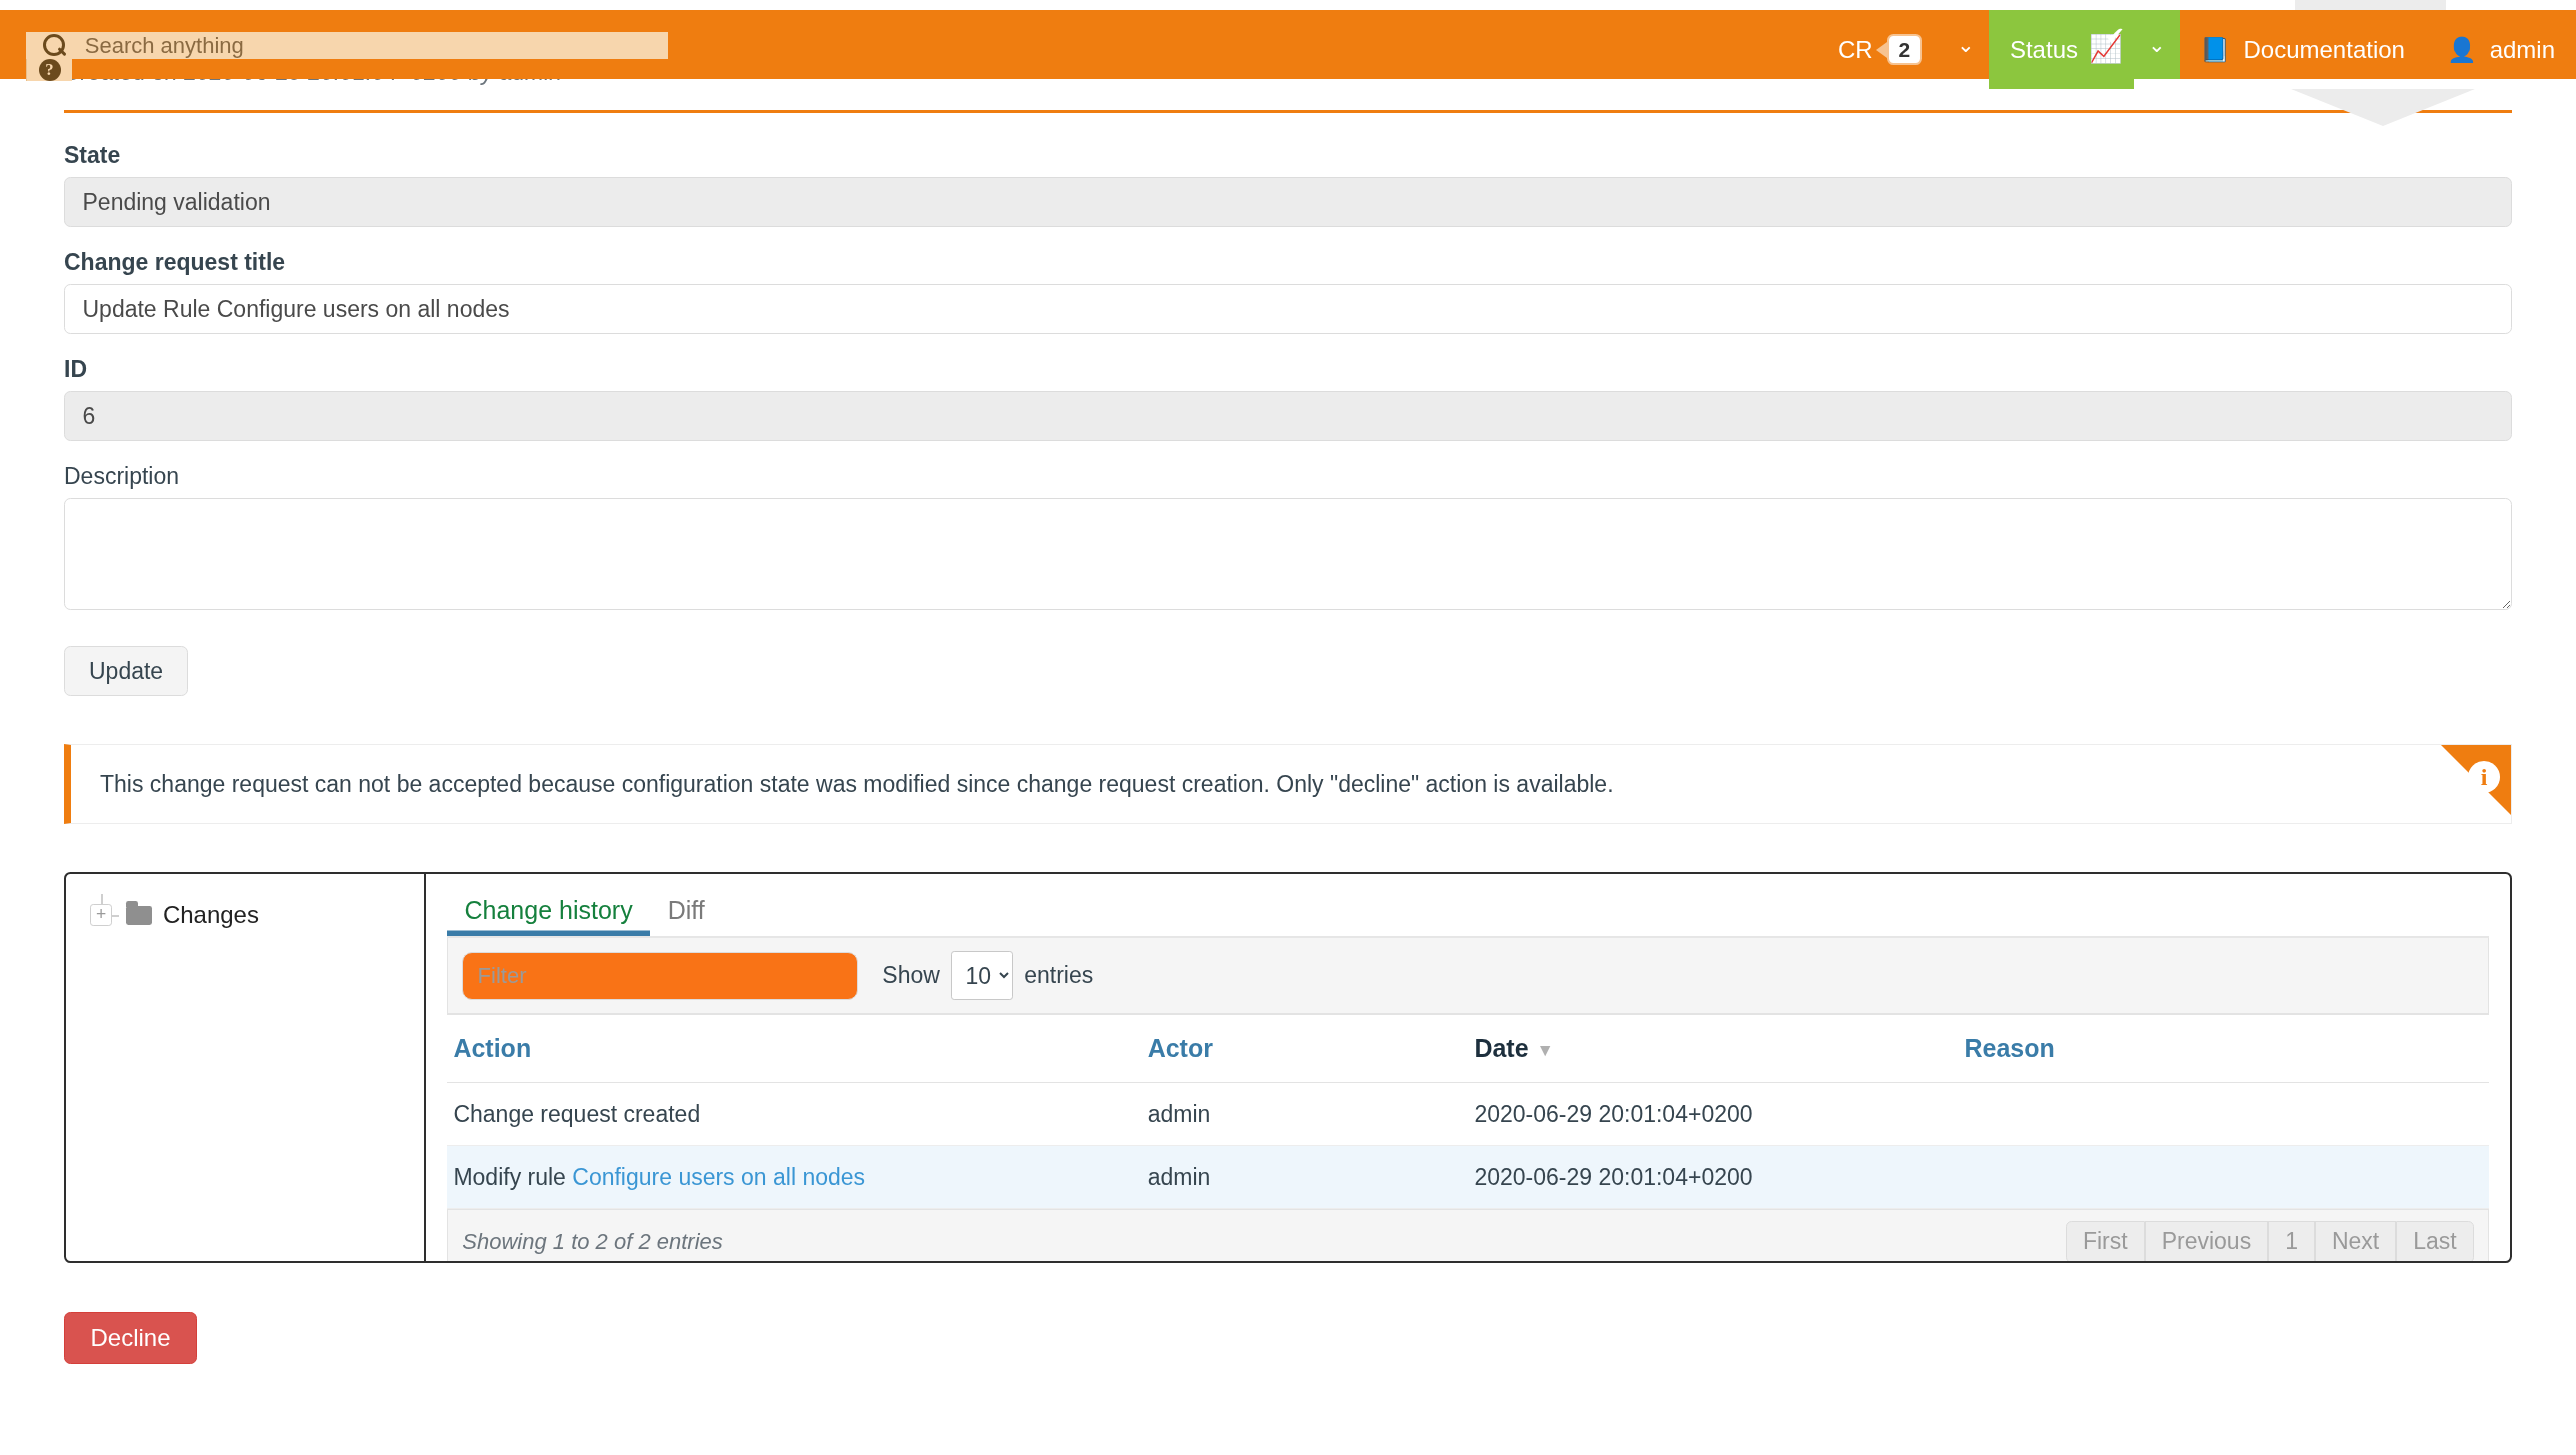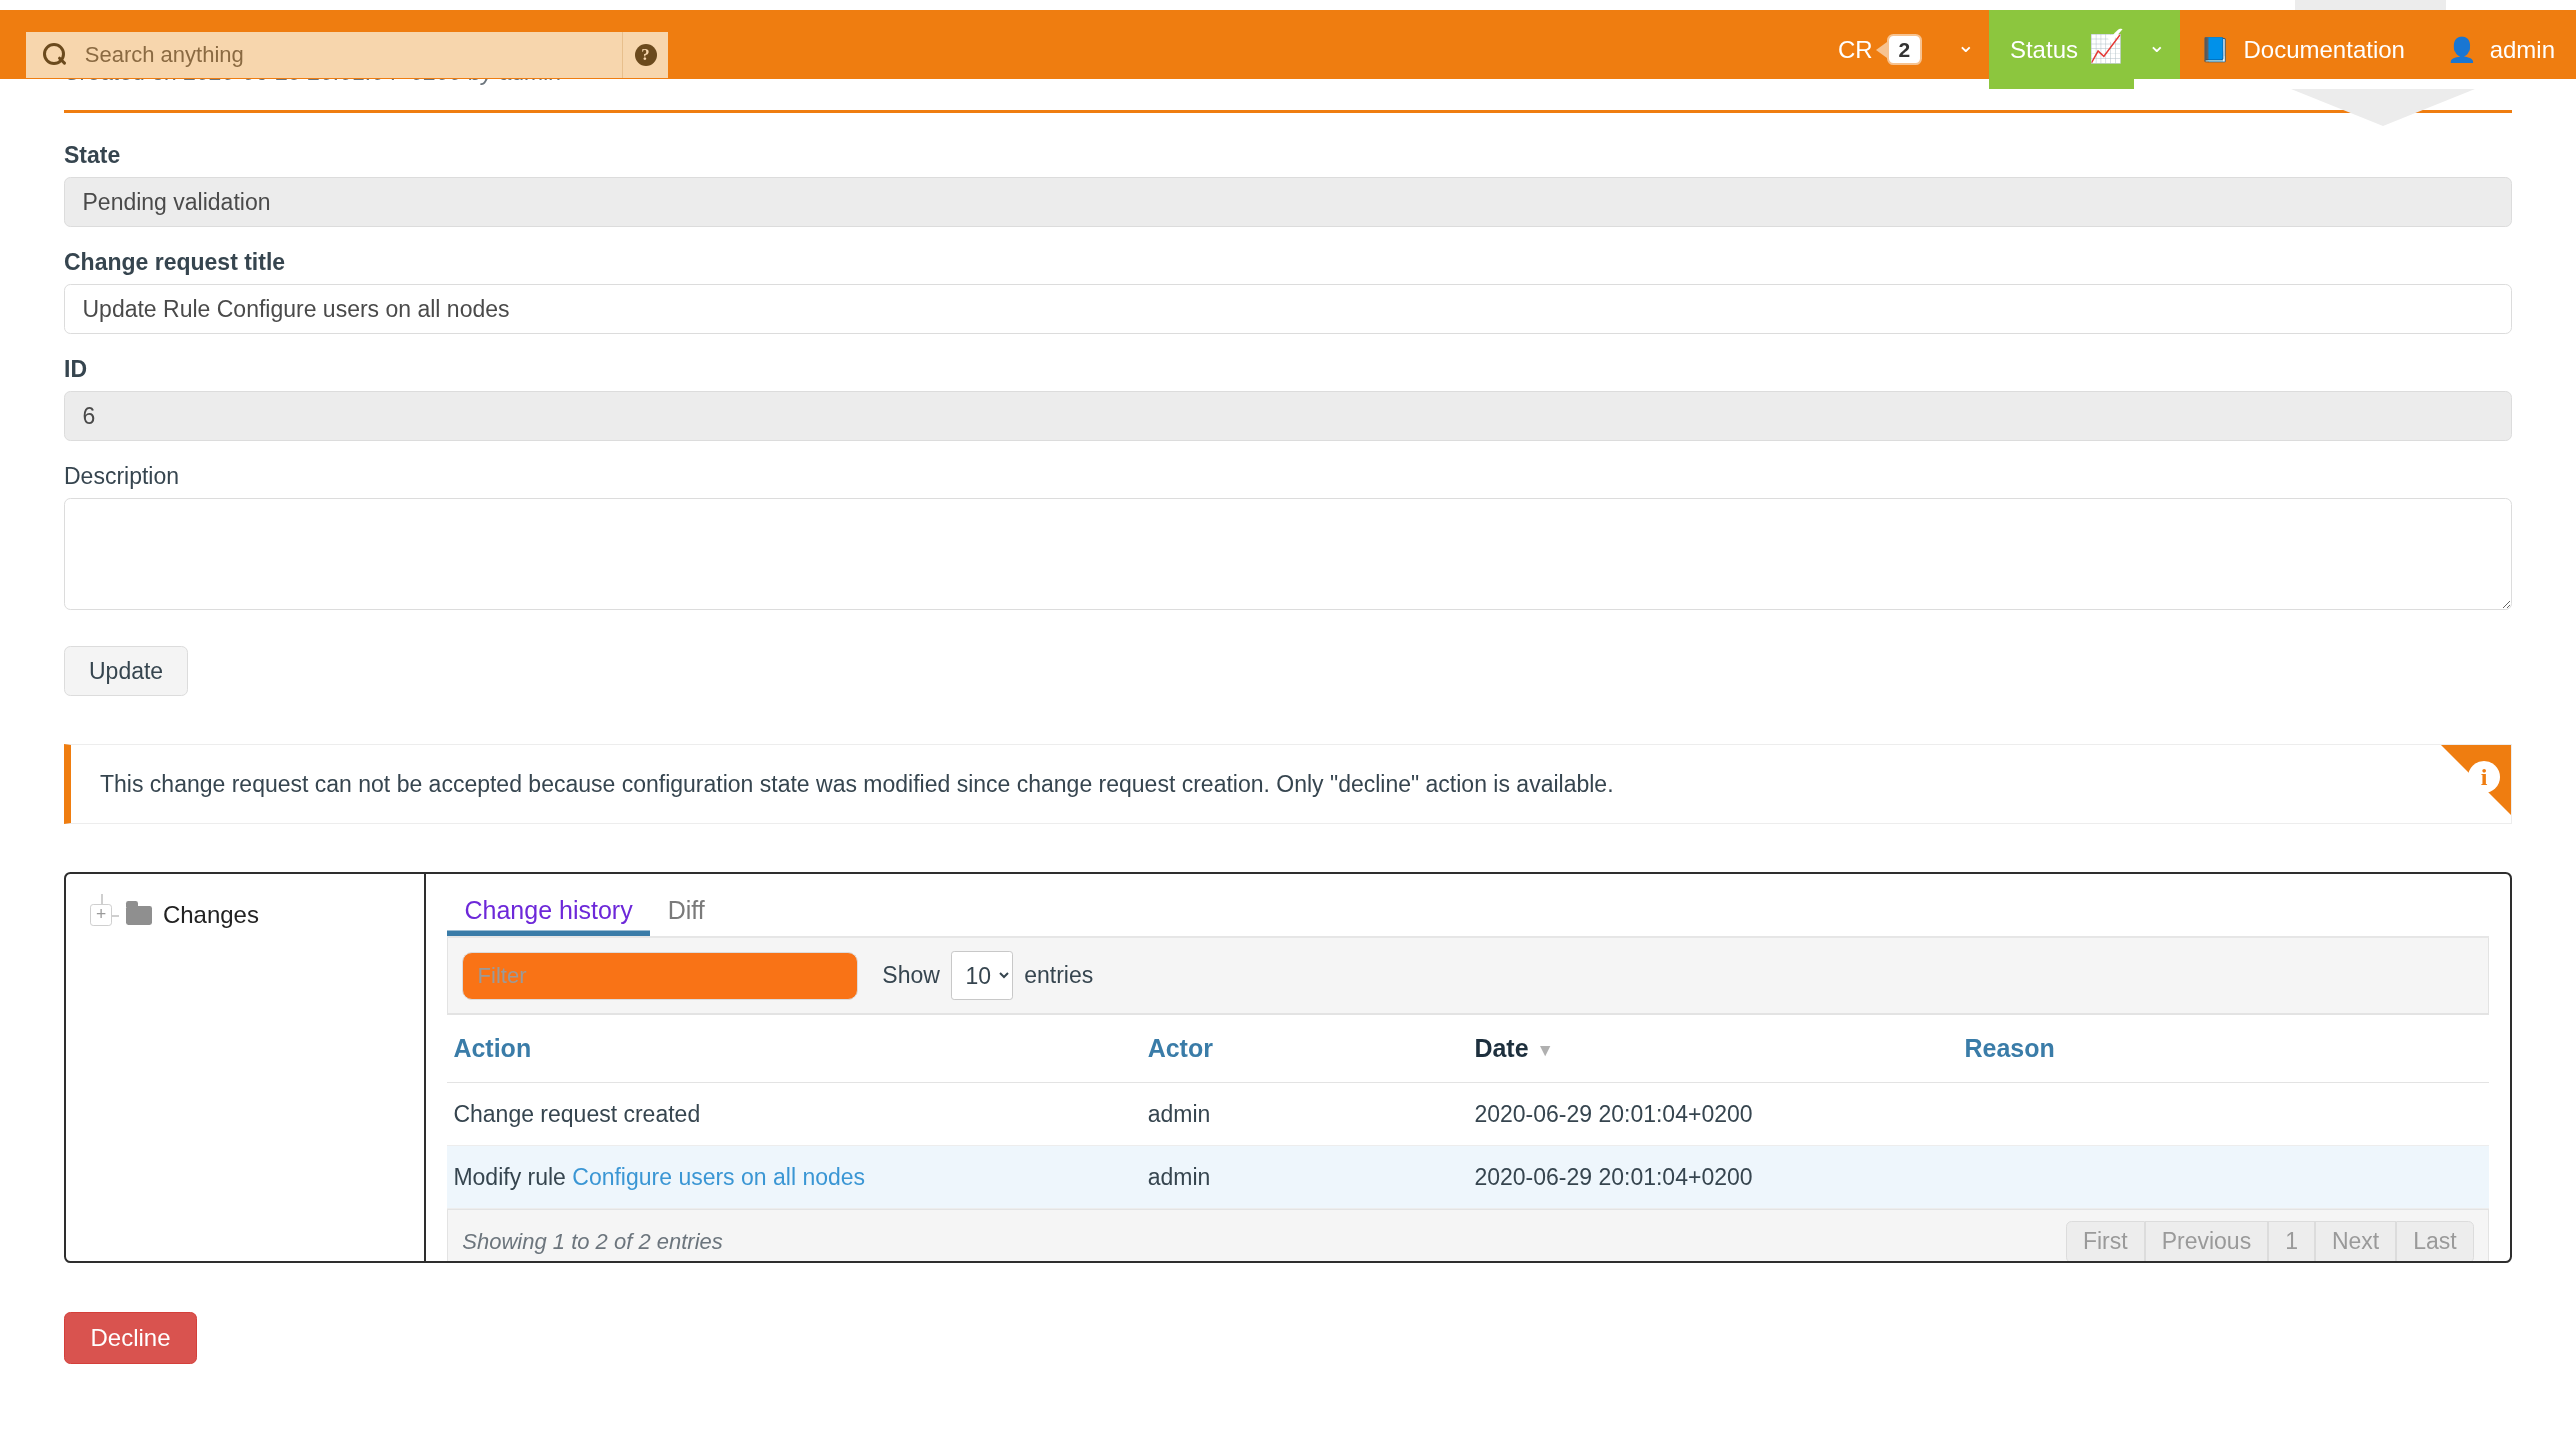--- a/index.html
+++ b/index.html
@@ -42,20 +42,21 @@
     z-index:20;
     display:flex;
     align-items:stretch;
   }
   .search-wrap{
     position:absolute;
     left:26px; top:22px;
     width:642px; height:46px;
     display:flex;
     align-items:stretch;
+    flex-direction:column;
   }
   .search-box{
     flex:1;
     background:#f7d6ad;
     display:flex;
     align-items:center;
     padding-left:14.3px;
   }
   .search-icon{
     width:27px;height:27px;
@@ -354,21 +355,21 @@
     display:flex;
     border-bottom:2.4px solid #e6e6e6;
   }
   .tab{
     font-size:25px;
     color:#7a7a7a;
     padding:6.4px 17.5px 11px 17.5px;
     cursor:pointer;
   }
   .tab.active{
-    color:#6d28d9;
+    color:#15803d;
     box-shadow:inset 0 -5.6px 0 0 #3a7ca8;
   }
 
   .dt-toolbar{
     background:#f5f5f5;
     border:0.8px solid #e3e3e3;
     border-top:0;
     display:flex;align-items:center;
     padding:12.8px 14.3px;
   }

